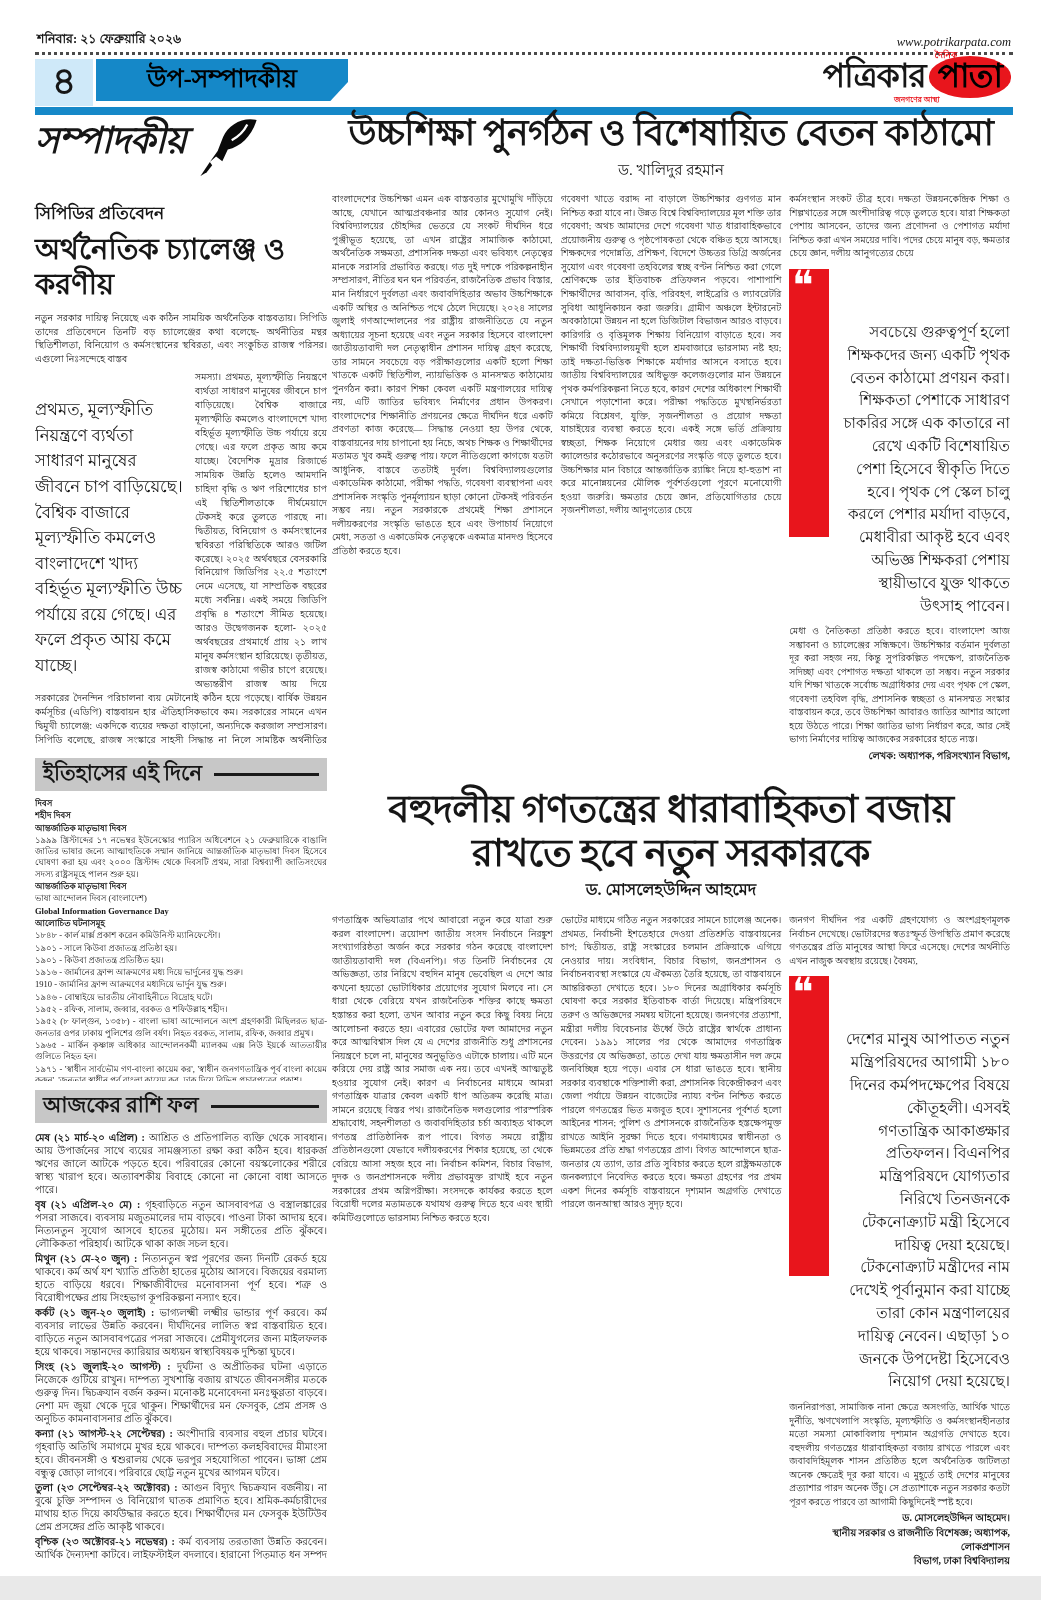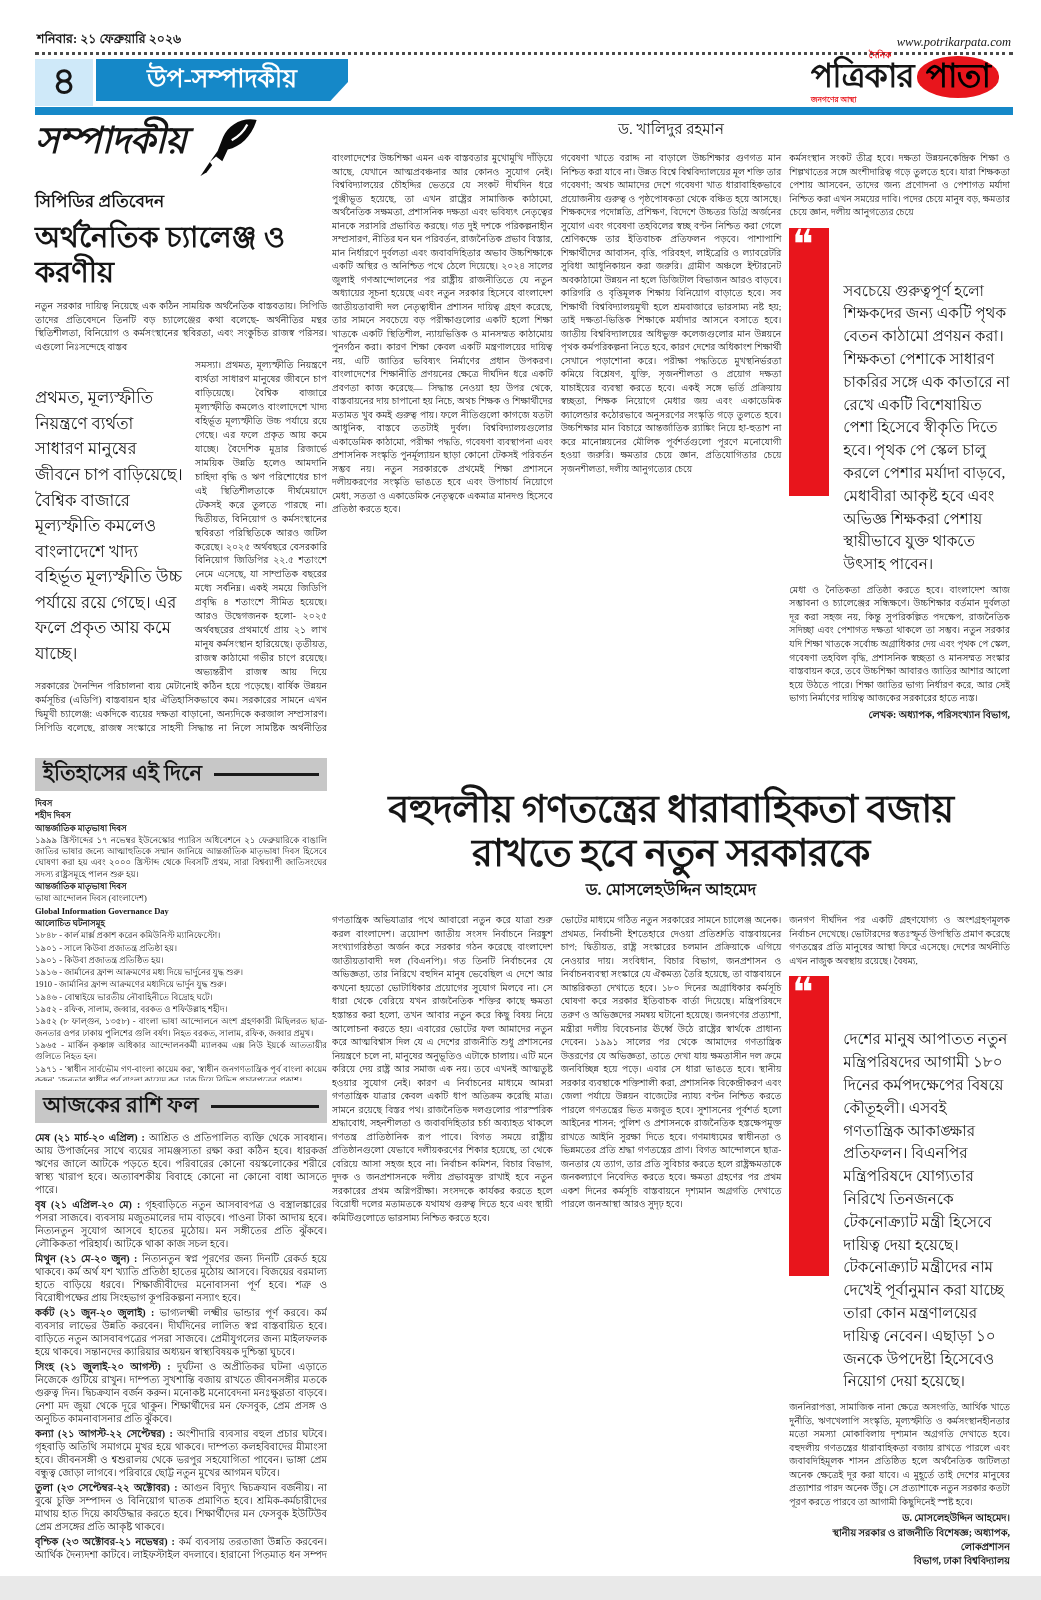--- a/index.html
+++ b/index.html
@@ -6,35 +6,35 @@
   .page{position:relative;width:1041px;height:1576px;background:#fff;margin:0 auto;overflow:hidden;
         font-family:"Liberation Serif","DejaVu Sans",serif;color:#161616;}
   
   .topbar{position:absolute;left:37px;right:30px;top:30px;display:flex;justify-content:space-between;align-items:flex-end;}
   .top-date{font-size:12.5px;font-weight:bold;}
   .top-site{font-size:12.5px;font-style:italic;font-family:"Liberation Serif",serif;}
   .dotrule{position:absolute;left:35px;right:28px;top:52px;border-top:3px dotted #4a4a4a;}
   .banner{position:absolute;left:35px;right:28px;top:59px;height:47px;}
   .pagenum{position:absolute;left:0;top:0;width:58px;height:47px;background:#cfe9f9;
            font-size:38px;font-weight:bold;display:flex;align-items:center;justify-content:center;}
-  .sectionbox{position:absolute;left:61px;top:0;width:252px;height:42px;background:#1588c8;color:#ffffff;
+  .sectionbox{position:absolute;left:61px;top:0;width:252px;height:42px;background:#1588c8;color:#000000;
               font-size:25px;font-weight:bold;display:flex;align-items:center;justify-content:center;
               clip-path:polygon(0 0,100% 0,100% 55%,93% 100%,0 100%);}
-  .logo{position:absolute;right:14px;top:-8px;text-align:left;line-height:1;}
+  .logo{position:absolute;right:2px;top:-8px;text-align:center;line-height:1;}
   .logo-top{color:#e8151c;font-size:9px;font-weight:bold;margin-left:58px;}
   .logo-main{font-size:33px;font-weight:bold;letter-spacing:-1px;}
   .logo-pata{background:#e8151c;color:#000000;border-radius:50% / 48%;padding:2px 9px 4px 9px;margin-left:3px;}
   .logo-tag{color:#e8151c;font-size:7.5px;font-weight:bold;margin-top:3px;}
   .bluestrip{position:absolute;left:35px;right:28px;top:107px;height:8px;background:#1588c8;}
   
   .editorial{position:absolute;left:35px;top:122px;width:292px;}
   .ed-mast{display:flex;align-items:flex-start;}
   .ed-mast-word{font-size:37px;font-weight:bold;font-style:italic;letter-spacing:-1px;line-height:1.05;}
   .pen{width:78px;height:64px;margin-left:2px;margin-top:-6px;}
-  .ed-kicker{font-size:17px;font-weight:bold;margin-top:8px;}
+  .ed-kicker{font-size:17px;font-weight:bold;margin-top:20px;}
   .ed-headline{font-size:29px;font-weight:bold;line-height:1.2;margin-top:4px;}
   .ed-body{margin-top:10px;height:432px;overflow:hidden;font-size:9.3px;line-height:1.5;text-align:justify;}
   .ed-lead{margin:0 0 4px 0;}
   .ed-inset{float:left;width:150px;font-size:16.5px;line-height:1.55;text-align:left;margin:26px 10px 6px 0;}
   
   .sec-bar{background:#c7c7c7;display:flex;align-items:center;height:33px;padding:0 8px;}
   .sec-title{font-size:21px;font-weight:bold;white-space:nowrap;}
   .sec-line{flex:1;border-top:3px solid #1a1a1a;margin-left:12px;}
   .history{position:absolute;left:35px;top:758px;width:292px;}
   .hist-items{margin-top:7px;height:283px;overflow:hidden;font-size:8.5px;line-height:1.33;text-align:justify;}
@@ -46,21 +46,21 @@
   
   .article1{position:absolute;left:332px;top:113px;width:678px;}
   .a1-head{font-size:36px;font-weight:bold;text-align:center;line-height:1.15;letter-spacing:-0.5px;}
   .a-byline{font-size:15px;text-align:center;margin-top:4px;}
   .art-cols{display:flex;gap:8px;margin-top:10px;text-align:justify;}
   .a1-cols{height:600px;overflow:hidden;}
   .art-col{flex:1;font-size:9.2px;line-height:1.47;}
   .quote-box{display:flex;margin:8px 0 8px 0;}
   .qbar{width:40px;background:#e8151c;position:relative;flex:none;}
   .qmark{position:absolute;top:-4px;left:3px;color:#fff;font-size:40px;line-height:1;font-family:"DejaVu Sans",sans-serif;}
-  .qtext{flex:1;padding:52px 0 0 14px;font-size:15.2px;line-height:1.5;text-align:left;}
+  .qtext{flex:1;padding:52px 0 0 14px;font-size:15.2px;line-height:1.5;text-align:right;}
   .q1 .qbar{height:268px;}
   .q2 .qbar{height:300px;}
   .sig{text-align:right;font-weight:bold;font-size:9.8px;line-height:1.45;margin-top:2px;}
   .article2{position:absolute;left:332px;top:788px;width:678px;}
   .a2-head{font-size:38px;font-weight:bold;text-align:center;line-height:1.15;letter-spacing:-0.5px;}
   .a2-byline{font-size:16px;font-weight:bold;text-align:center;margin-top:2px;}
   .a2-cols{height:655px;overflow:hidden;}
 </style>
 </head>
 <body>
@@ -142,20 +142,21 @@
         <p class="horo-entry"><b>সিংহ (২১ জুলাই-২০ আগস্ট) :</b> <span>দুর্ঘটনা ও অপ্রীতিকর ঘটনা এড়াতে নিজেকে গুটিয়ে রাখুন। দাম্পত্য সুখশান্তি বজায় রাখতে জীবনসঙ্গীর মতকে গুরুত্ব দিন। দ্বিচক্রযান বর্জন করুন। মনোকষ্ট মনোবেদনা মনঃক্ষুণ্ণতা বাড়বে। নেশা মদ জুয়া থেকে দূরে থাকুন। শিক্ষার্থীদের মন ফেসবুক, প্রেম প্রসঙ্গ ও অনুচিত কামনাবাসনার প্রতি ঝুঁকবে।</span></p>
         <p class="horo-entry"><b>কন্যা (২১ আগস্ট-২২ সেপ্টেম্বর) :</b> <span>অংশীদারি ব্যবসার বহুল প্রচার ঘটবে। গৃহবাড়ি অতিথি সমাগমে মুখর হয়ে থাকবে। দাম্পত্য কলহবিবাদের মীমাংসা হবে। জীবনসঙ্গী ও শ্বশুরালয় থেকে ভরপুর সহযোগিতা পাবেন। ভাঙ্গা প্রেম বন্ধুত্ব জোড়া লাগবে। পরিবারে ছোট্ট নতুন মুখের আগমন ঘটবে।</span></p>
         <p class="horo-entry"><b>তুলা (২৩ সেপ্টেম্বর-২২ অক্টোবর) :</b> <span>আগুন বিদ্যুৎ দ্বিচক্রযান বর্জনীয়। না বুঝে চুক্তি সম্পাদন ও বিনিয়োগ ঘাতক প্রমাণিত হবে। শ্রমিক-কর্মচারীদের মাথায় হাত দিয়ে কার্যউদ্ধার করতে হবে। শিক্ষার্থীদের মন ফেসবুক ইউটিউব প্রেম প্রসঙ্গের প্রতি আকৃষ্ট থাকবে।</span></p>
         <p class="horo-entry"><b>বৃশ্চিক (২৩ অক্টোবর-২১ নভেম্বর) :</b> <span>কর্ম ব্যবসায় তরতাজা উন্নতি করবেন। আর্থিক দৈন্যদশা কাটবে। লাইফস্টাইল বদলাবে। হারানো পিতৃমাতৃ ধন সম্পদ ফিরে পাবেন। সন্তানরা আজ্ঞাবহ থাকবে। শিক্ষার্থীরা মনের মতো কলেজ ভার্সিটিতে ভর্তির সুযোগ পাবে। গৃহবাড়িতে নতুন আসবাবপত্র ও বস্ত্রালঙ্কার আনতে পারে।</span></p>
         <p class="horo-entry"><b>ধনু (২২ নভেম্বর-২০ ডিসেম্বর) :</b> <span>জীবনসঙ্গী ও শ্বশুরালয় থেকে সহযোগিতা পাবেন। গৃহবাড়িতে মাঙ্গলিক অনুষ্ঠান হওয়ায় সাজ সাজ রব করবে। শ্রমিক-কর্মজীবীদের মনে মালিকপ্রীতি জাগ্রত হবে। মামলা মোকদ্দমা মীমাংসার দিকে ধাবিত হবে। কন্যাসন্তানরা অধিক প্রতিষ্ঠা পাবে।</span></p>
         <p class="horo-entry"><b>মকর (২১ ডিসেম্বর-১৯ জানুয়ারি) :</b> <span>লটারি জুয়া রেস শেয়ার হাউজি এড়িয়ে চলুন। কর্ম অর্থ মোক্ষ লাভের পথ খুলে দেবে। সন্তানদের ক্যারিয়ার অধ্যয়ন স্বাস্থ্যবিষয়ক দুশ্চিন্তা ঘুচবে। ভাইবোনদের কাছ থেকে প্রাপ্ত সহযোগিতা স্বপ্ন পূরণ করবে। মন ধর্ম ও সৃজনশীল কাজের প্রতি ঝুঁকবে।</span></p>
       </div>
   </div>
 
   <div class="article1">
+    <div class="a1-head">উচ্চশিক্ষা পুনর্গঠন ও বিশেষায়িত বেতন কাঠামো</div>
     <div class="a-byline">ড. খালিদুর রহমান</div>
     <div class="art-cols a1-cols">
       <div class="art-col">বাংলাদেশের উচ্চশিক্ষা এমন এক বাস্তবতার মুখোমুখি দাঁড়িয়ে আছে, যেখানে আত্মপ্রবঞ্চনার আর কোনও সুযোগ নেই। বিশ্ববিদ্যালয়ের চৌহদ্দির ভেতরে যে সংকট দীর্ঘদিন ধরে পুঞ্জীভূত হয়েছে, তা এখন রাষ্ট্রের সামাজিক কাঠামো, অর্থনৈতিক সক্ষমতা, প্রশাসনিক দক্ষতা এবং ভবিষ্যৎ নেতৃত্বের মানকে সরাসরি প্রভাবিত করছে। গত দুই দশকে পরিকল্পনাহীন সম্প্রসারণ, নীতির ঘন ঘন পরিবর্তন, রাজনৈতিক প্রভাব বিস্তার, মান নির্ধারণে দুর্বলতা এবং জবাবদিহিতার অভাব উচ্চশিক্ষাকে একটি অস্থির ও অনিশ্চিত পথে ঠেলে দিয়েছে। ২০২৪ সালের জুলাই গণআন্দোলনের পর রাষ্ট্রীয় রাজনীতিতে যে নতুন অধ্যায়ের সূচনা হয়েছে এবং নতুন সরকার হিসেবে বাংলাদেশ জাতীয়তাবাদী দল নেতৃত্বাধীন প্রশাসন দায়িত্ব গ্রহণ করেছে, তার সামনে সবচেয়ে বড় পরীক্ষাগুলোর একটি হলো শিক্ষা খাতকে একটি স্থিতিশীল, ন্যায়ভিত্তিক ও মানসম্মত কাঠামোয় পুনর্গঠন করা। কারণ শিক্ষা কেবল একটি মন্ত্রণালয়ের দায়িত্ব নয়, এটি জাতির ভবিষ্যৎ নির্মাণের প্রধান উপকরণ। বাংলাদেশের শিক্ষানীতি প্রণয়নের ক্ষেত্রে দীর্ঘদিন ধরে একটি প্রবণতা কাজ করেছে— সিদ্ধান্ত নেওয়া হয় উপর থেকে, বাস্তবায়নের দায় চাপানো হয় নিচে, অথচ শিক্ষক ও শিক্ষার্থীদের মতামত খুব কমই গুরুত্ব পায়। ফলে নীতিগুলো কাগজে যতটা আধুনিক, বাস্তবে ততটাই দুর্বল। বিশ্ববিদ্যালয়গুলোর একাডেমিক কাঠামো, পরীক্ষা পদ্ধতি, গবেষণা ব্যবস্থাপনা এবং প্রশাসনিক সংস্কৃতি পুনর্মূল্যায়ন ছাড়া কোনো টেকসই পরিবর্তন সম্ভব নয়। নতুন সরকারকে প্রথমেই শিক্ষা প্রশাসনে দলীয়করণের সংস্কৃতি ভাঙতে হবে এবং উপাচার্য নিয়োগে মেধা, সততা ও একাডেমিক নেতৃত্বকে একমাত্র মানদণ্ড হিসেবে প্রতিষ্ঠা করতে হবে।</div>
       <div class="art-col">গবেষণা খাতে বরাদ্দ না বাড়ালে উচ্চশিক্ষার গুণগত মান নিশ্চিত করা যাবে না। উন্নত বিশ্বে বিশ্ববিদ্যালয়ের মূল শক্তি তার গবেষণা; অথচ আমাদের দেশে গবেষণা খাত ধারাবাহিকভাবে প্রয়োজনীয় গুরুত্ব ও পৃষ্ঠপোষকতা থেকে বঞ্চিত হয়ে আসছে। শিক্ষকদের পদোন্নতি, প্রশিক্ষণ, বিদেশে উচ্চতর ডিগ্রি অর্জনের সুযোগ এবং গবেষণা তহবিলের স্বচ্ছ বণ্টন নিশ্চিত করা গেলে শ্রেণিকক্ষে তার ইতিবাচক প্রতিফলন পড়বে। পাশাপাশি শিক্ষার্থীদের আবাসন, বৃত্তি, পরিবহণ, লাইব্রেরি ও ল্যাবরেটরি সুবিধা আধুনিকায়ন করা জরুরি। গ্রামীণ অঞ্চলে ইন্টারনেট অবকাঠামো উন্নয়ন না হলে ডিজিটাল বিভাজন আরও বাড়বে। কারিগরি ও বৃত্তিমূলক শিক্ষায় বিনিয়োগ বাড়াতে হবে। সব শিক্ষার্থী বিশ্ববিদ্যালয়মুখী হলে শ্রমবাজারে ভারসাম্য নষ্ট হয়; তাই দক্ষতা-ভিত্তিক শিক্ষাকে মর্যাদার আসনে বসাতে হবে। জাতীয় বিশ্ববিদ্যালয়ের অধিভুক্ত কলেজগুলোর মান উন্নয়নে পৃথক কর্মপরিকল্পনা নিতে হবে, কারণ দেশের অধিকাংশ শিক্ষার্থী সেখানে পড়াশোনা করে। পরীক্ষা পদ্ধতিতে মুখস্থনির্ভরতা কমিয়ে বিশ্লেষণ, যুক্তি, সৃজনশীলতা ও প্রয়োগ দক্ষতা যাচাইয়ের ব্যবস্থা করতে হবে। একই সঙ্গে ভর্তি প্রক্রিয়ায় স্বচ্ছতা, শিক্ষক নিয়োগে মেধার জয় এবং একাডেমিক ক্যালেন্ডার কঠোরভাবে অনুসরণের সংস্কৃতি গড়ে তুলতে হবে। উচ্চশিক্ষার মান বিচারে আন্তর্জাতিক র‍্যাঙ্কিং নিয়ে হা-হুতাশ না করে মানোন্নয়নের মৌলিক পূর্বশর্তগুলো পূরণে মনোযোগী হওয়া জরুরি। ক্ষমতার চেয়ে জ্ঞান, প্রতিযোগিতার চেয়ে সৃজনশীলতা, দলীয় আনুগত্যের চেয়ে</div>
       <div class="art-col">
         <div>কর্মসংস্থান সংকট তীব্র হবে। দক্ষতা উন্নয়নকেন্দ্রিক শিক্ষা ও শিল্পখাতের সঙ্গে অংশীদারিত্ব গড়ে তুলতে হবে। যারা শিক্ষকতা পেশায় আসবেন, তাদের জন্য প্রণোদনা ও পেশাগত মর্যাদা নিশ্চিত করা এখন সময়ের দাবি। পদের চেয়ে মানুষ বড়, ক্ষমতার চেয়ে জ্ঞান, দলীয় আনুগত্যের চেয়ে</div>
         <div class="quote-box q1">
           <div class="qbar">
               <span class="qmark">❝</span>
             </div>

